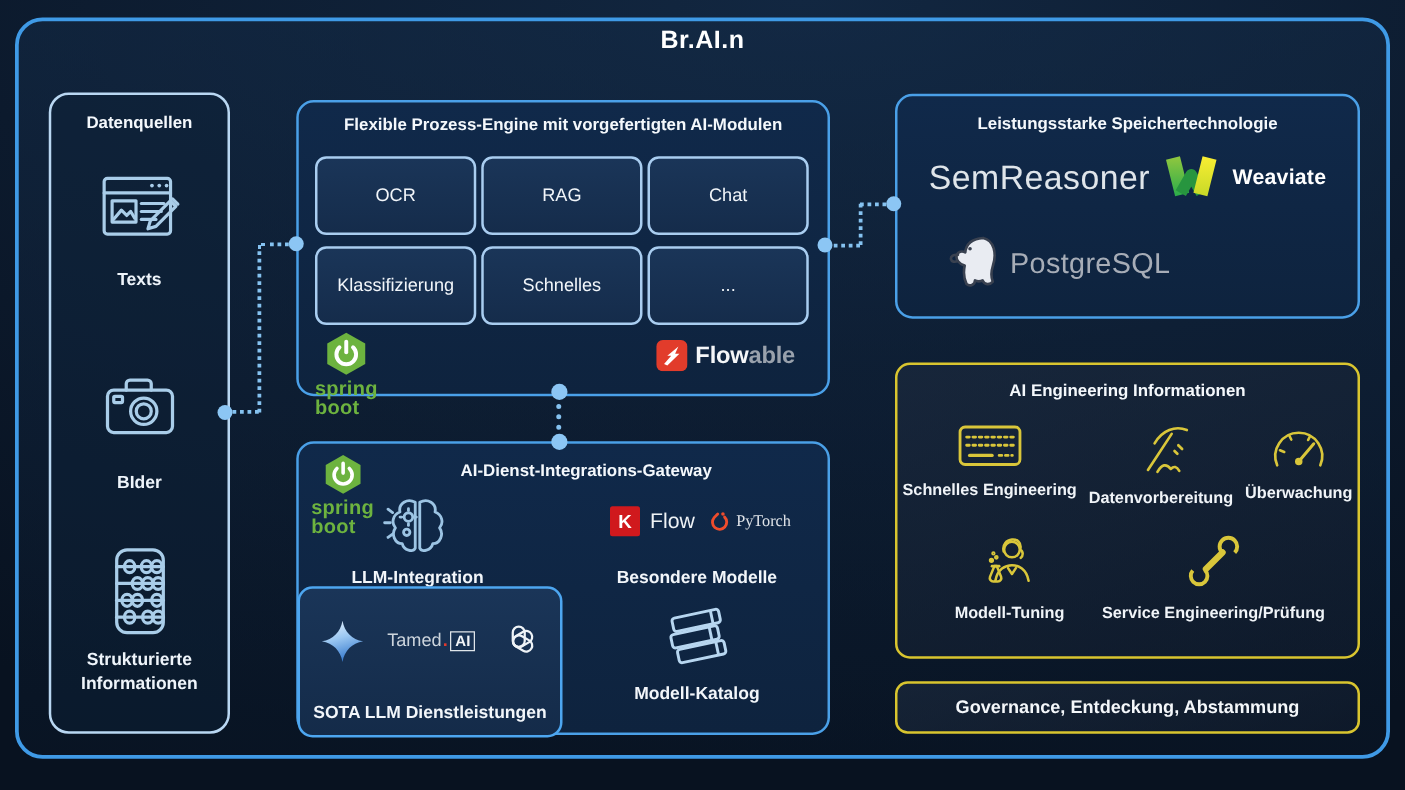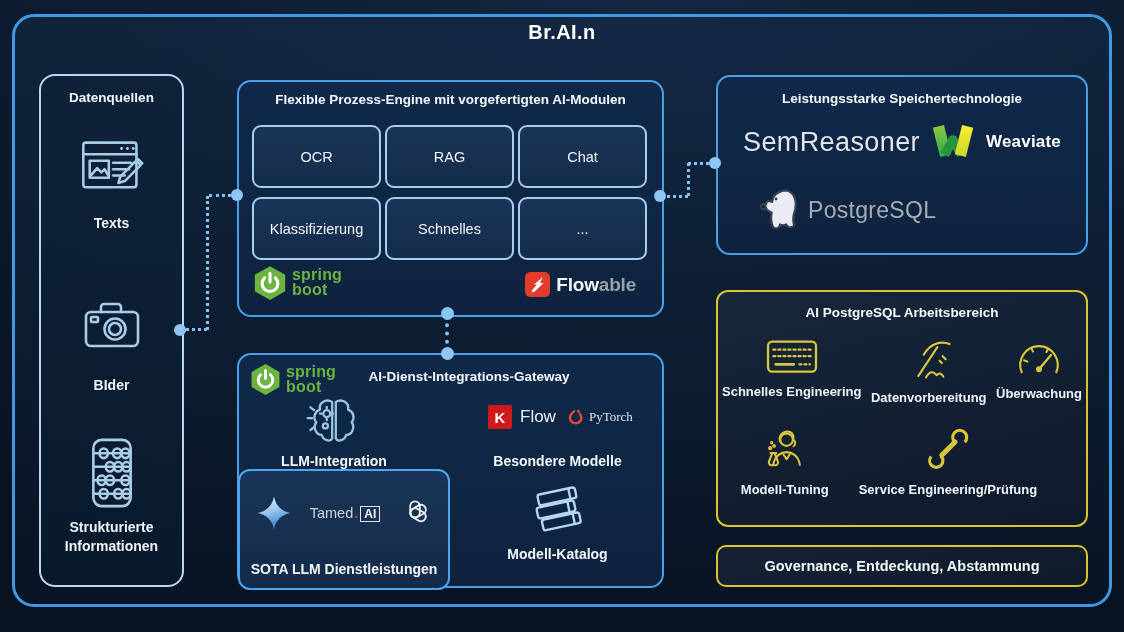--- a/index.html
+++ b/index.html
@@ -41,21 +41,21 @@
   .weaviate-t{font-size:17px;font-weight:700;color:#ffffff;letter-spacing:.2px;}
   .postgres-t{font-size:23px;font-weight:400;color:#a7adb7;letter-spacing:.3px;}
   
   .yellow{border:2.5px solid #d9c52f;border-radius:12px;background:linear-gradient(160deg,rgba(28,42,62,.65),rgba(18,29,46,.55));}
   .eng-box{left:716px;top:290px;width:368px;height:233px;}
   .gov-box{left:716px;top:545px;width:368px;height:38px;display:flex;align-items:center;justify-content:center;}
   .eng-label{font-size:13px;font-weight:600;color:#f0f4f8;text-align:center;white-space:nowrap;}
   .gov-label{font-size:14.5px;font-weight:700;color:#f4f7fa;}
   .eng-item{display:flex;flex-direction:column;align-items:center;gap:8px;}
   
-  .spring-logo{display:flex;align-items:center;gap:4px;}
+  .spring-logo{display:flex;align-items:center;gap:4px;flex-direction:column;}
   .spring-text{display:flex;flex-direction:column;line-height:.92;font-weight:700;color:#6db33f;}
   .spring-text span{font-size:16px;letter-spacing:.2px;}
   .flowable-logo{display:flex;align-items:center;gap:6px;font-weight:700;font-size:19px;letter-spacing:-.2px;}
   .fw{color:#f4f6f8;} .fg{color:#99a1ac;}
   .keras-k{width:24px;height:24px;background:#d0191d;color:#fff;font-weight:700;font-size:15px;
     display:flex;align-items:center;justify-content:center;border-radius:2px;}
   .keras-t{font-size:17px;font-weight:500;color:#eef2f5;margin:0 10px 0 8px;}
   .pytorch-t{font-size:13px;color:#dfe3e8;margin-left:4px;font-family:Liberation Serif, serif;}
   .tamed{display:flex;align-items:baseline;color:#ccd4dc;font-size:14.5px;}
   .tamed .dot{color:#e0392e;font-weight:700;margin:0 1px;}
@@ -272,21 +272,21 @@
         </defs>
         <polyline points="8,5 15,33" stroke="url(#wv1)" stroke-width="11" fill="none"></polyline>
         <polyline points="14,32 22,18 30,32" stroke="#27953f" stroke-width="9" fill="none" stroke-linejoin="round"></polyline>
         <polyline points="29,33 36,5" stroke="url(#wv2)" stroke-width="11" fill="none"></polyline>
       </svg>
       <span class="weaviate-t">Weaviate</span>
     </div>
   </div>
 
   <div class="abs yellow eng-box">
-    <div class="abs panel-title" style="left:0;top:13px;width:368px;">AI PostgreSQL Arbeitsbereich</div>
+    <div class="abs panel-title" style="left:0;top:13px;width:368px;">AI Engineering Informationen</div>
 
     <div class="abs" style="left:0;top:46px;width:368px;display:flex;justify-content:space-between;padding:0 4px;box-sizing:border-box;">
       <div class="eng-item">
         <svg width="52" height="38" viewBox="0 0 64 44" fill="none" stroke="#d9c63a" stroke-width="2.8" stroke-linecap="round">
           <rect x="2.5" y="3" width="59" height="37" rx="5"></rect>
           <line x1="9" y1="13" x2="55" y2="13" stroke-dasharray="2.6 3.6"></line>
           <line x1="9" y1="21" x2="55" y2="21" stroke-dasharray="2.6 3.6"></line>
           <line x1="12" y1="31" x2="34" y2="31" stroke-width="3.4"></line>
           <line x1="41" y1="31" x2="54" y2="31" stroke-dasharray="2.6 3.6"></line>
         </svg>
@@ -308,21 +308,21 @@
           <line x1="12" y1="28" x2="16.5" y2="29.8"></line>
             <line x1="22" y1="12.5" x2="24" y2="16.5"></line>
           <line x1="44" y1="13" x2="42" y2="17"></line>
           <line x1="32" y1="40" x2="48" y2="21" stroke-width="3.2"></line>
           <circle cx="32" cy="40" r="2.6" fill="#d9c63a"></circle>
         </svg>
         <div class="eng-label">Überwachung</div>
       </div>
     </div>
 
-    <div class="abs" style="left:0;top:132px;width:368px;display:flex;justify-content:center;gap:30px;padding-right:26px;box-sizing:border-box;">
+    <div class="abs" style="left:0;top:132px;width:368px;display:flex;justify-content:flex-end;gap:30px;padding-right:26px;box-sizing:border-box;">
       <div class="eng-item">
         <svg width="50" height="50" viewBox="0 0 64 64" fill="none" stroke="#d9c63a" stroke-width="2.6" stroke-linecap="round" stroke-linejoin="round">
           <circle cx="34" cy="20" r="8"></circle>
           <path d="M25.5,22 c-3.5,-15 20.5,-17 17,-2 c3.5,2 3,7 0.5,8.5"></path>
           <path d="M17,52 c2,-12 10.5,-16 17,-16 c6.5,0 15,4 17,16"></path>
           <path d="M30,39 l4,6 4,-6"></path>
           <path d="M16,37 l-4.5,11 a3.6,3.6 0 0 0 3.4,4.8 h4.6 a3.6,3.6 0 0 0 3.4,-4.8 L18.5,37 z"></path>
           <line x1="13.5" y1="37" x2="21" y2="37"></line>
           <circle cx="13" cy="31" r="1.4"></circle>
             <circle cx="18" cy="28" r="1.1"></circle>

